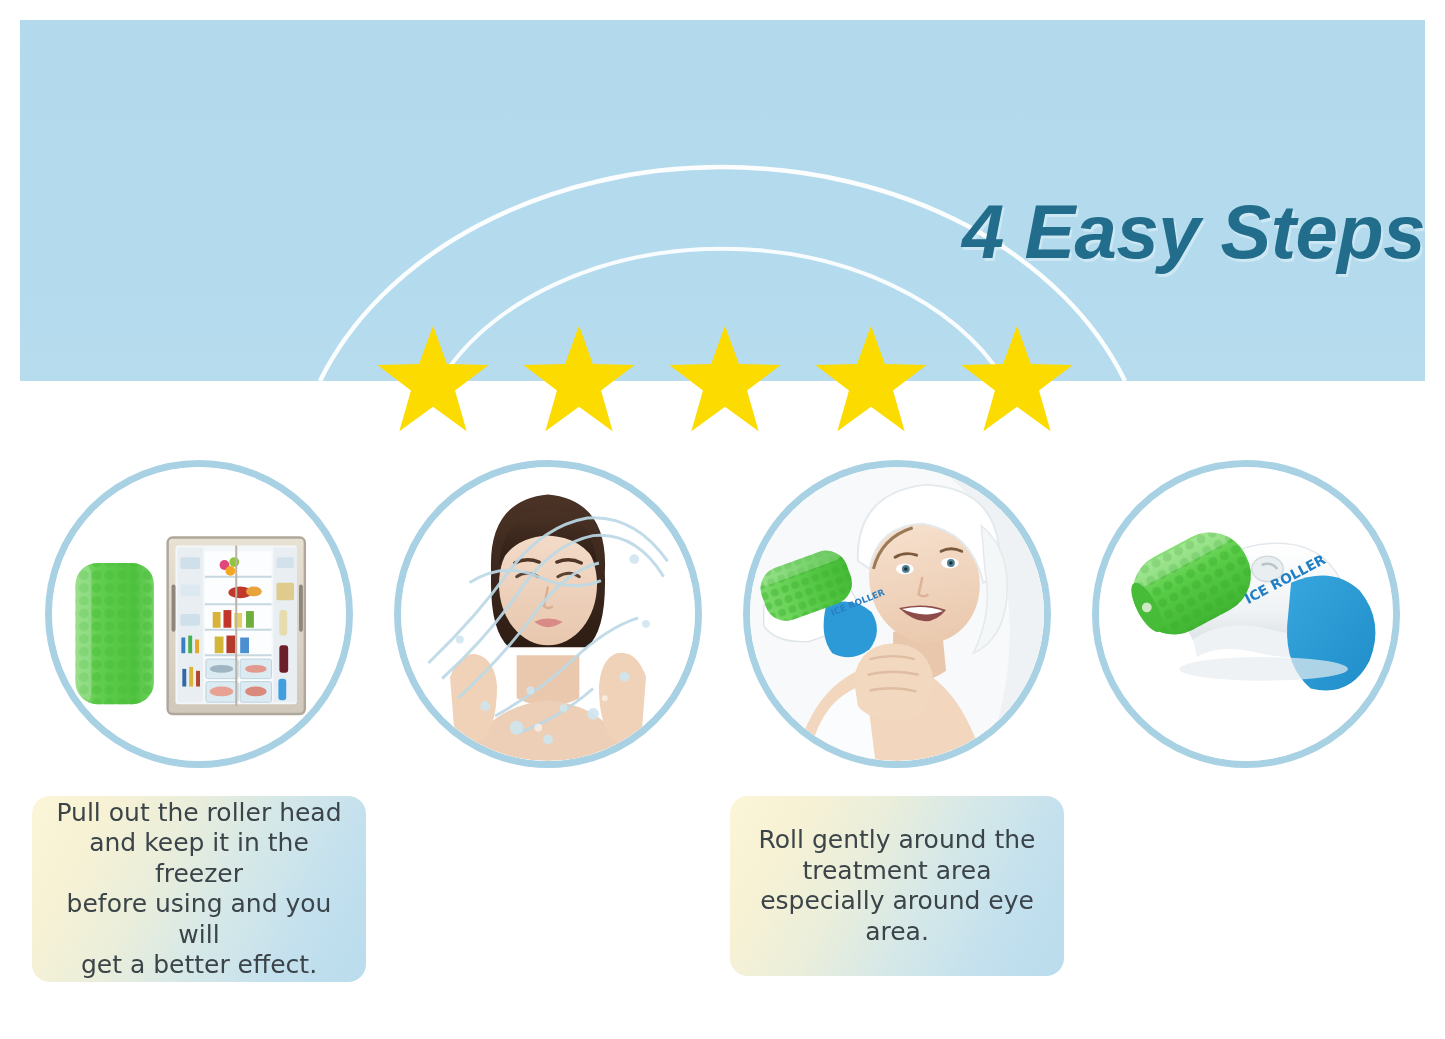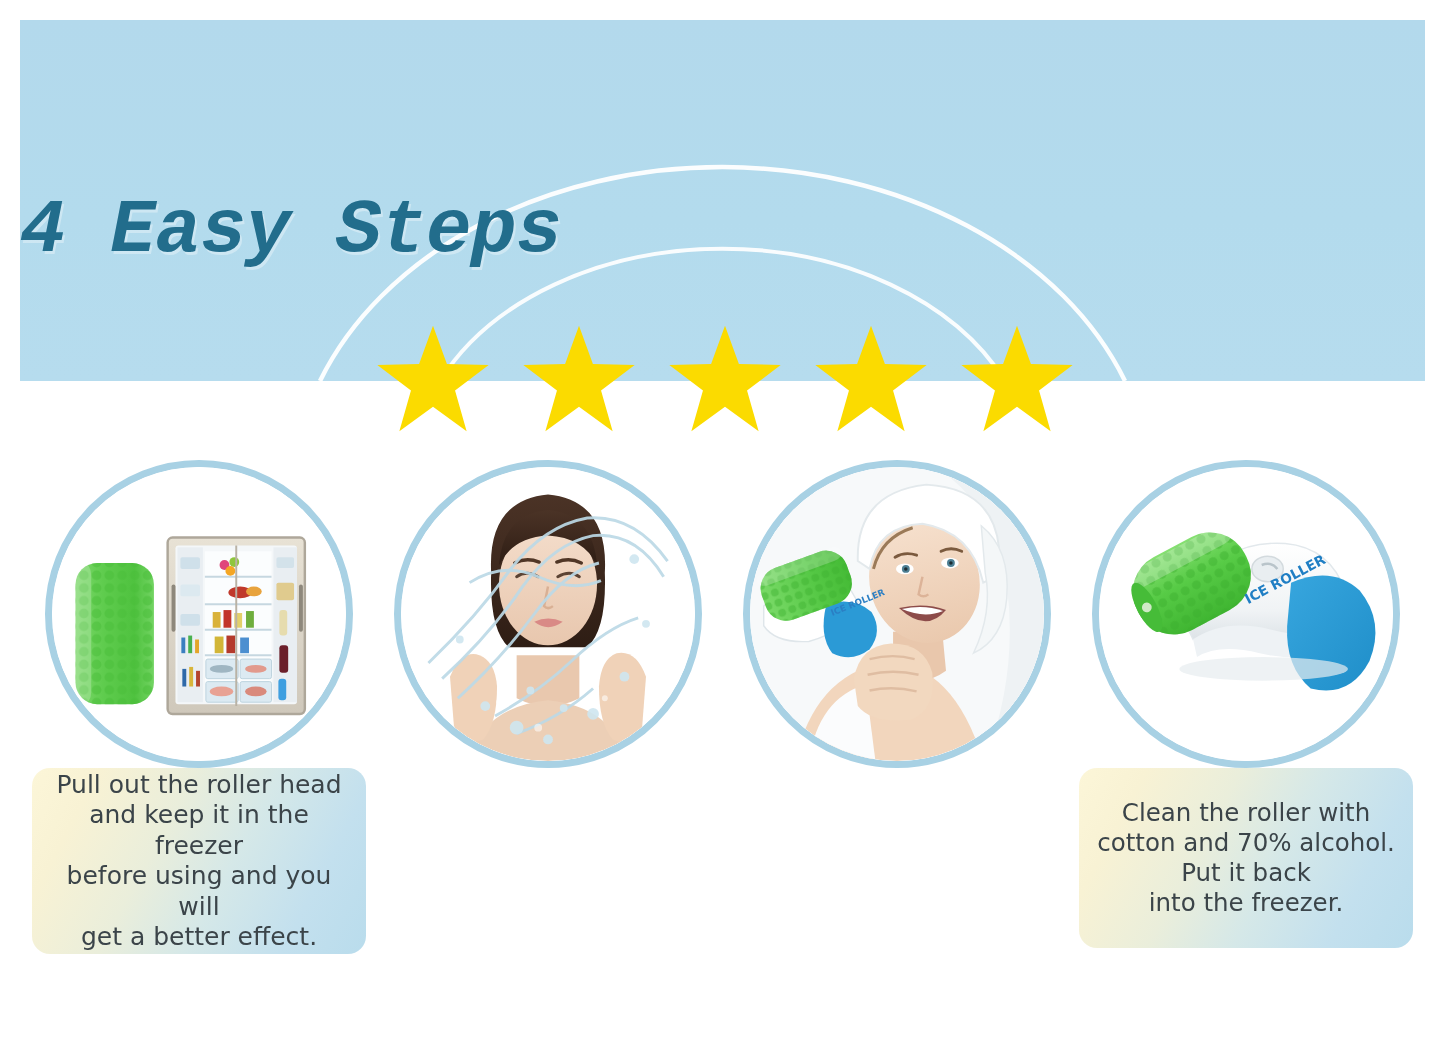--- a/index.html
+++ b/index.html
@@ -51,22 +51,22 @@
     width: 1405px;
     height: 361px;
   }
 
   
   .title {
     position: absolute;
     left: 0;
     top: 168px;
     width: 1405px;
-    text-align: left;
-    font-family: Liberation Mono, monospace;
+    text-align: right;
+    font-family: Liberation Sans, sans-serif;
     font-size: 76px;
     font-weight: bold;
     font-style: italic;
     letter-spacing: -0.5px;
     color: #226d8c;
     text-shadow: 2px 3px 0 rgba(255,255,255,0.35);
     white-space: nowrap;
   }
 
   
@@ -123,20 +123,21 @@
   .circle-inner {
     position: absolute;
     inset: 0;
     border-radius: 50%;
     overflow: hidden;
   }
   .circle-inner svg { display:block; width:100%; height:100%; }
 
   
   .card {
+    margin-top: 28px;
     width: 334px;
     height: 180px;
     border-radius: 18px;
     background:
       linear-gradient(118deg,
         #fcf6d8 0%,
         #f8f2d4 16%,
         #eaeedb 38%,
         #d5e8e8 58%,
         #c3e0ee 80%,
@@ -427,20 +428,26 @@
               <g transform="rotate(-20 62 128)">
                 <rect x="14" y="92" width="92" height="56" rx="22" fill="url(#grn3)"></rect>
                 <rect x="14" y="92" width="92" height="56" rx="22" fill="url(#dots3)"></rect>
                 <rect x="14" y="92" width="92" height="14" rx="10" fill="#ffffff" opacity="0.22"></rect>
               </g>
 
               <text x="84" y="152" font-family="DejaVu Sans, sans-serif" font-size="9" font-weight="bold" fill="#2b7fc4" transform="rotate(-22 84 152)">ICE ROLLER</text>
             </svg>
           </div>
         </div>
+        <div class="card">
+          <div class="card-text">Roll gently around the
+treatment area
+especially around eye
+area.</div>
+        </div>
       </div>
 
       <div class="step step-4">
         <div class="circle">
           <div class="circle-inner">
             <svg viewBox="0 0 300 300" aria-hidden="true">
               <rect width="300" height="300" fill="#ffffff"></rect>
               <defs>
                 <linearGradient id="grn4" x1="0" y1="0" x2="0" y2="1">
                   <stop offset="0%" stop-color="#86e072"></stop>
@@ -476,23 +483,17 @@
                 <ellipse cx="42" cy="120" rx="10" ry="28" fill="#46bc38"></ellipse>
                 <circle cx="42" cy="120" r="5" fill="#cfe9c6"></circle>
               </g>
 
               <text x="152" y="140" font-family="DejaVu Sans, sans-serif" font-size="14" font-weight="bold" fill="#1f7ec4" transform="rotate(-28 152 140)">ICE ROLLER</text>
 
               <ellipse cx="168" cy="206" rx="86" ry="12" fill="#e7edf0" opacity="0.7"></ellipse>
             </svg>
           </div>
         </div>
-        <div class="card">
-          <div class="card-text">Clean the roller with
-cotton and 70% alcohol.
-Put it back
-into the freezer.</div>
-        </div>
       </div>
 
     </div>
   </div>
 </div>
 
 </body></html>

